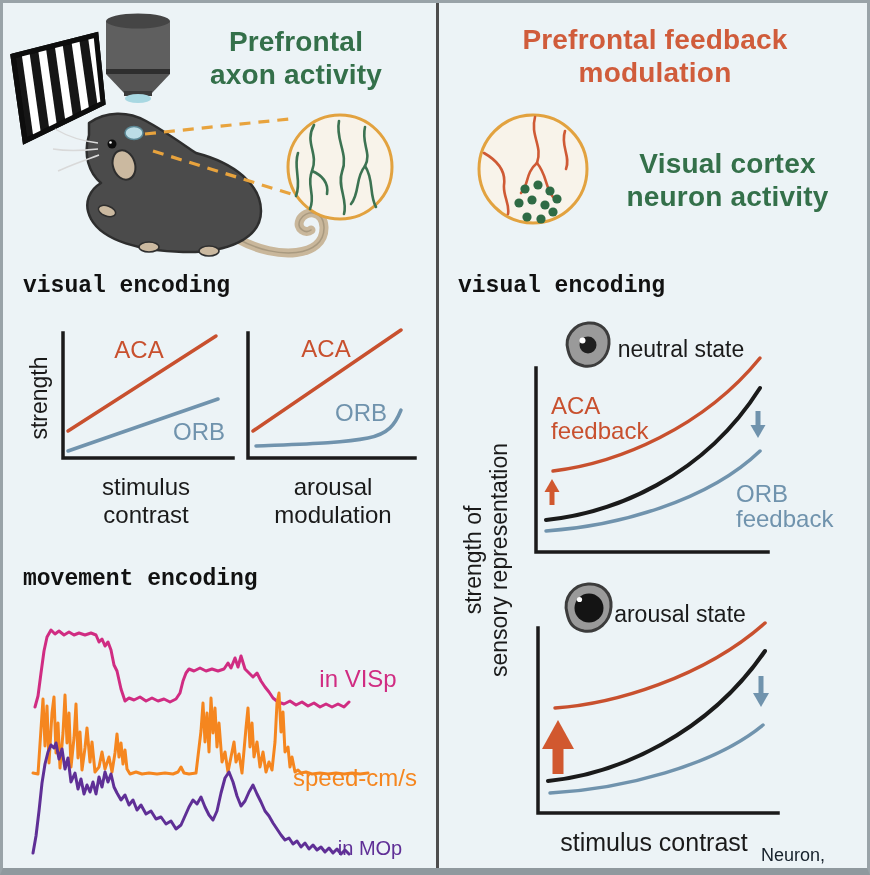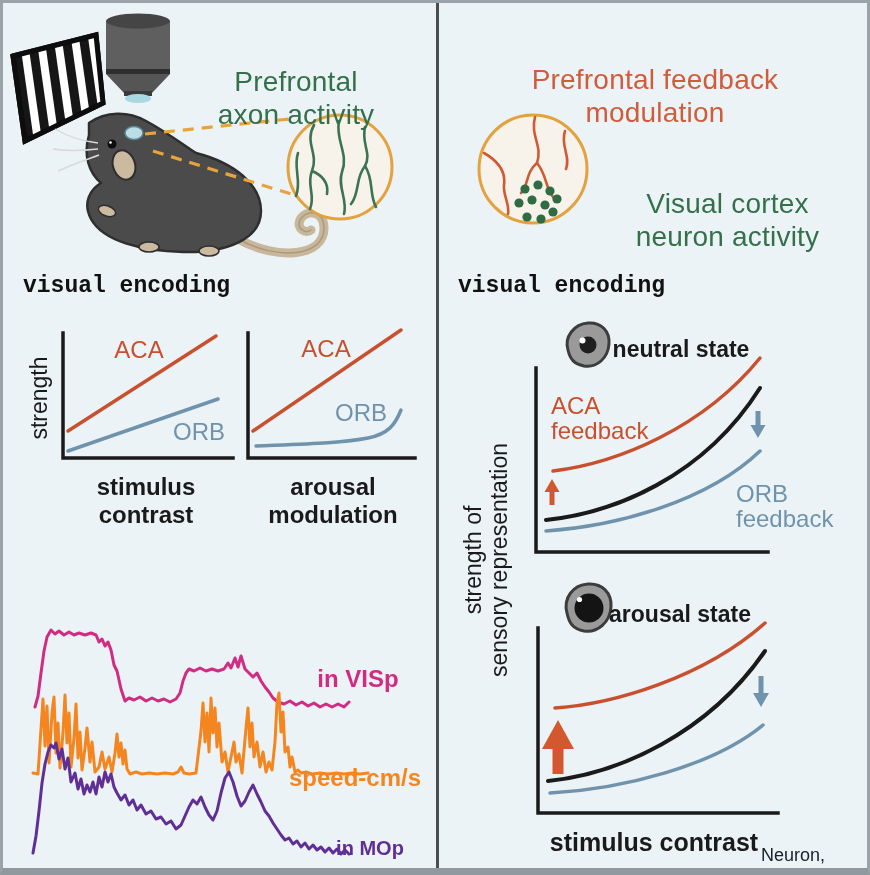--- a/index.html
+++ b/index.html
@@ -5,25 +5,25 @@
   html,body{margin:0;padding:0;background:#d8dee2;}
   .canvas{
     position:relative; width:870px; height:875px;
     background:#ecf3f6;
     border:3px solid #99a3a8; border-bottom:7px solid #8f999e;
     box-sizing:border-box;
     font-family:"Liberation Sans", sans-serif;
     color:#1a1a1a; overflow:hidden;
   }
   .abs{position:absolute;}
-  .ctr{transform:translate(-50%,-50%);font-weight:bold;}
+  .ctr{transform:translate(-50%,-50%);}
   .pre{white-space:pre-line;}
   .tc{text-align:center;}
   .divider{position:absolute; left:433px; top:0; width:3px; height:875px; background:#4d4d4d;}
-  .title{font-size:28px; line-height:1.18; font-weight:400; letter-spacing:.2px;margin-top:40px;}
+  .title{font-size:28px; line-height:1.18; font-weight:700; letter-spacing:.2px;}
   .green{color:#34704a;}
   .redorange{color:#d05c3b;}
   .heading{font-size:23px; font-weight:bold; color:#111;font-family:Liberation Mono, monospace;}
   .plotlabel{font-size:24px; font-weight:normal;}
   .axislabel{font-size:23px; color:#1a1a1a; line-height:1.15;}
   .aca-t{color:#c8502e;}
   .orb-t{color:#7093ad;}
   .visp-t{color:#d02c82;}
   .speed-t{color:#f5861f;}
   .mop-t{color:#5f2f96;}
@@ -134,20 +134,21 @@
   <svg class="abs" style="left:240px; top:322px;" width="175" height="140" viewBox="0 0 175 140">
     <polyline class="axis" points="5,8 5,133 172,133"></polyline>
     <polyline class="ln stroke-aca" points="10,106 158,5"></polyline>
     <path class="ln stroke-orb" d="M13,121 C60,119 100,118 125,113 C145,109 152,100 158,85"></path>
   </svg>
   <div class="abs ctr plotlabel aca-t" style="left:323px; top:346px;">ACA</div>
   <div class="abs ctr plotlabel orb-t" style="left:358px; top:410px;">ORB</div>
   <div class="abs ctr axislabel pre tc" style="left:330px; top:498px; font-size:24px;">arousal
 modulation</div>
 
+  <div class="abs heading" style="left:20px; top:563px;">movement encoding</div>
 
   <svg class="abs" style="left:25px; top:598px;" width="400" height="270" viewBox="0 0 400 270">
     <polyline class="trace stroke-visp" points="7,106 10,95 13,72 16,50 19,36 23,29 27,33 31,30 36,34 41,31 46,34 51,32 57,34 63,32 68,34 71,41 74,38 77,45 80,41 83,49 86,64 89,70 93,88 97,100 101,97 106,99 112,96 118,100 124,97 130,100 136,98 142,101 148,98 152,92 155,80 158,72 161,68 166,70 172,67 178,70 184,68 190,70 196,68 200,62 203,67 207,57 210,66 213,55 217,68 221,72 225,76 229,72 233,80 237,86 241,91 245,97 250,101 256,103 262,100 268,104 274,101 280,105 286,102 292,106 298,103 304,106 310,103 316,106 321,101"></polyline>
     <polyline class="trace stroke-speed" points="5,172 10,173 13,128 15,98 17,145 19,105 21,162 24,112 26,96 28,152 30,122 32,167 35,132 37,94 39,142 41,112 43,166 46,137 48,103 50,157 52,131 54,169 57,147 59,127 62,161 64,141 67,171 71,166 74,151 77,168 81,156 84,171 87,152 89,133 91,156 93,142 95,163 97,149 99,168 102,173 108,171 114,173 121,172 129,173 137,172 145,173 150,171 153,166 156,172 161,173 168,172 173,130 175,102 177,141 179,112 181,151 183,97 185,132 187,107 189,146 191,122 194,161 197,151 200,171 203,156 206,141 208,161 211,153 214,172 218,127 220,107 222,146 224,122 226,156 229,141 232,166 235,151 238,171 241,161 244,169 247,141 249,102 251,92 253,131 255,111 257,151 260,146 262,166 264,156 267,171 270,169 273,172 278,171 284,173 292,172 300,173 308,172 316,173 324,172 332,173 340,172"></polyline>
     <polyline class="trace stroke-mop" points="5,252 8,235 11,210 14,182 17,163 20,151 23,144 26,147 28,142 31,158 34,148 37,168 40,157 43,181 47,172 50,188 53,178 56,193 59,184 62,191 65,181 68,193 71,176 74,186 77,171 80,181 83,173 86,186 89,192 93,199 97,194 101,204 105,199 109,209 113,204 118,213 123,210 128,218 133,216 138,223 143,220 148,228 153,224 157,215 161,206 165,199 169,203 173,196 177,206 181,214 185,219 189,210 193,192 197,177 201,171 205,181 209,195 213,205 217,200 221,191 225,184 229,193 233,201 237,210 241,215 245,222 249,228 253,234 257,239 261,237 265,243 269,240 273,246 277,242 281,248 285,244 289,249 293,246 297,251 301,247 305,252 309,248 313,253 317,249 321,253"></polyline>
   </svg>
   <div class="abs ctr axislabel visp-t" style="left:355px; top:676px; font-size:24px;">in VISp</div>
   <div class="abs ctr axislabel speed-t" style="left:352px; top:775px; font-size:24px;">speed-cm/s</div>
   <div class="abs ctr axislabel mop-t" style="left:367px; top:845px; font-size:20px;">in MOp</div>
 

